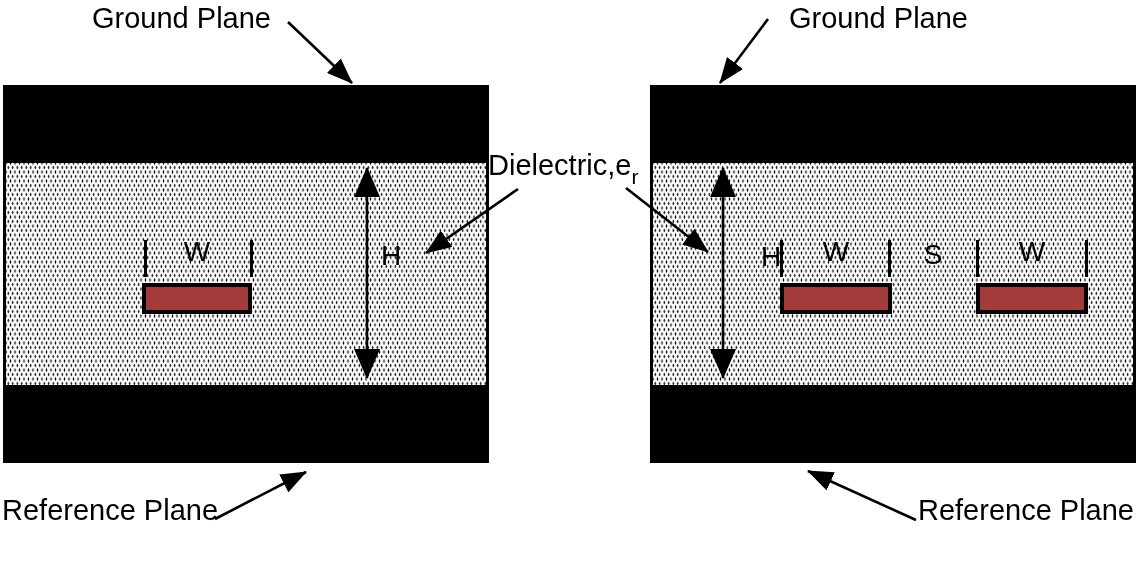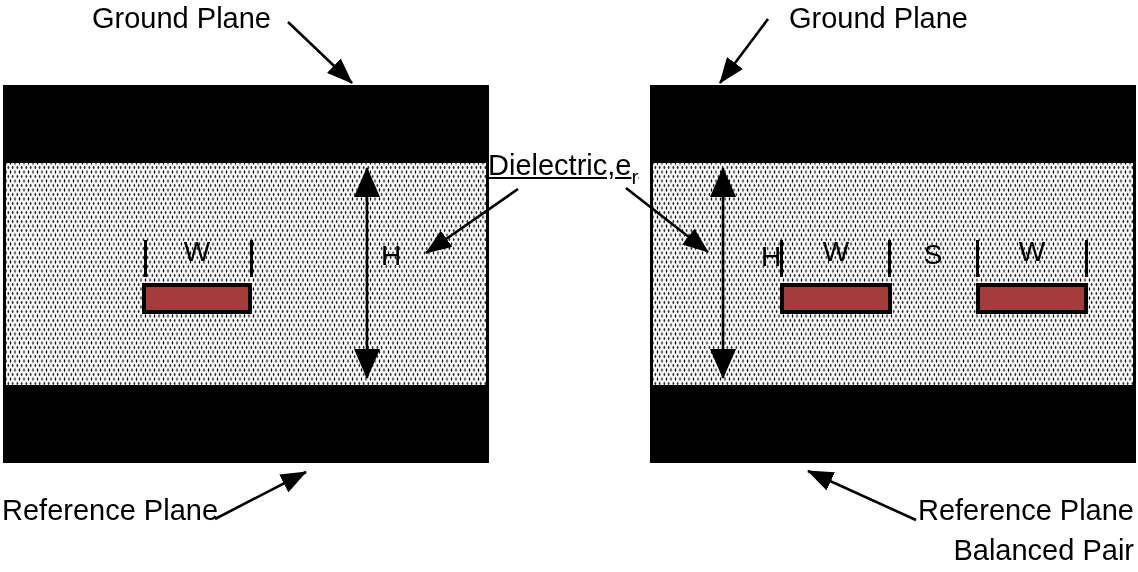--- a/index.html
+++ b/index.html
@@ -64,24 +64,23 @@
   <div class="tick" style="left:1085px;"></div>
   <div class="trace" style="left:780px;width:112px;"></div>
   <div class="trace" style="left:976px;width:112px;"></div>
   <div class="dim" style="left:761px;top:242px;">H</div>
   <div class="dim centered" style="left:836px;top:237px;">W</div>
   <div class="dim centered" style="left:933px;top:240px;">S</div>
   <div class="dim centered" style="left:1032px;top:237px;">W</div>
 
   <div class="lbl" style="left:92px;top:3px;">Ground Plane</div>
   <div class="lbl" style="left:789px;top:3px;">Ground Plane</div>
-  <div class="lbl" style="left:488px;top:150px;text-decoration:underline;"><span>Dielectric,e</span><sub>r</sub></div>
+  <div class="lbl" style="left:488px;top:150px;"><span>Dielectric,e</span><sub>r</sub></div>
   <div class="lbl" style="left:2px;top:495px;">Reference Plane</div>
   <div class="lbl right-align" style="top:495px;">Reference Plane</div>
-  <div class="lbl right-align" style="top:535px;">Balanced Pair</div>
 
   <svg class="overlay" viewBox="0 0 1138 572" xmlns="http://www.w3.org/2000/svg">
     <defs>
       <marker id="mArrow" markerUnits="userSpaceOnUse" markerWidth="26" markerHeight="20" refX="25" refY="10" orient="auto">
         <path d="M0,0 L26,10 L0,20 Z" fill="#000"></path>
       </marker>
       <marker id="mH" markerUnits="userSpaceOnUse" markerWidth="30" markerHeight="26" refX="29" refY="13" orient="auto">
         <path d="M0,0 L30,13 L0,26 Z" fill="#000"></path>
       </marker>
     </defs>

